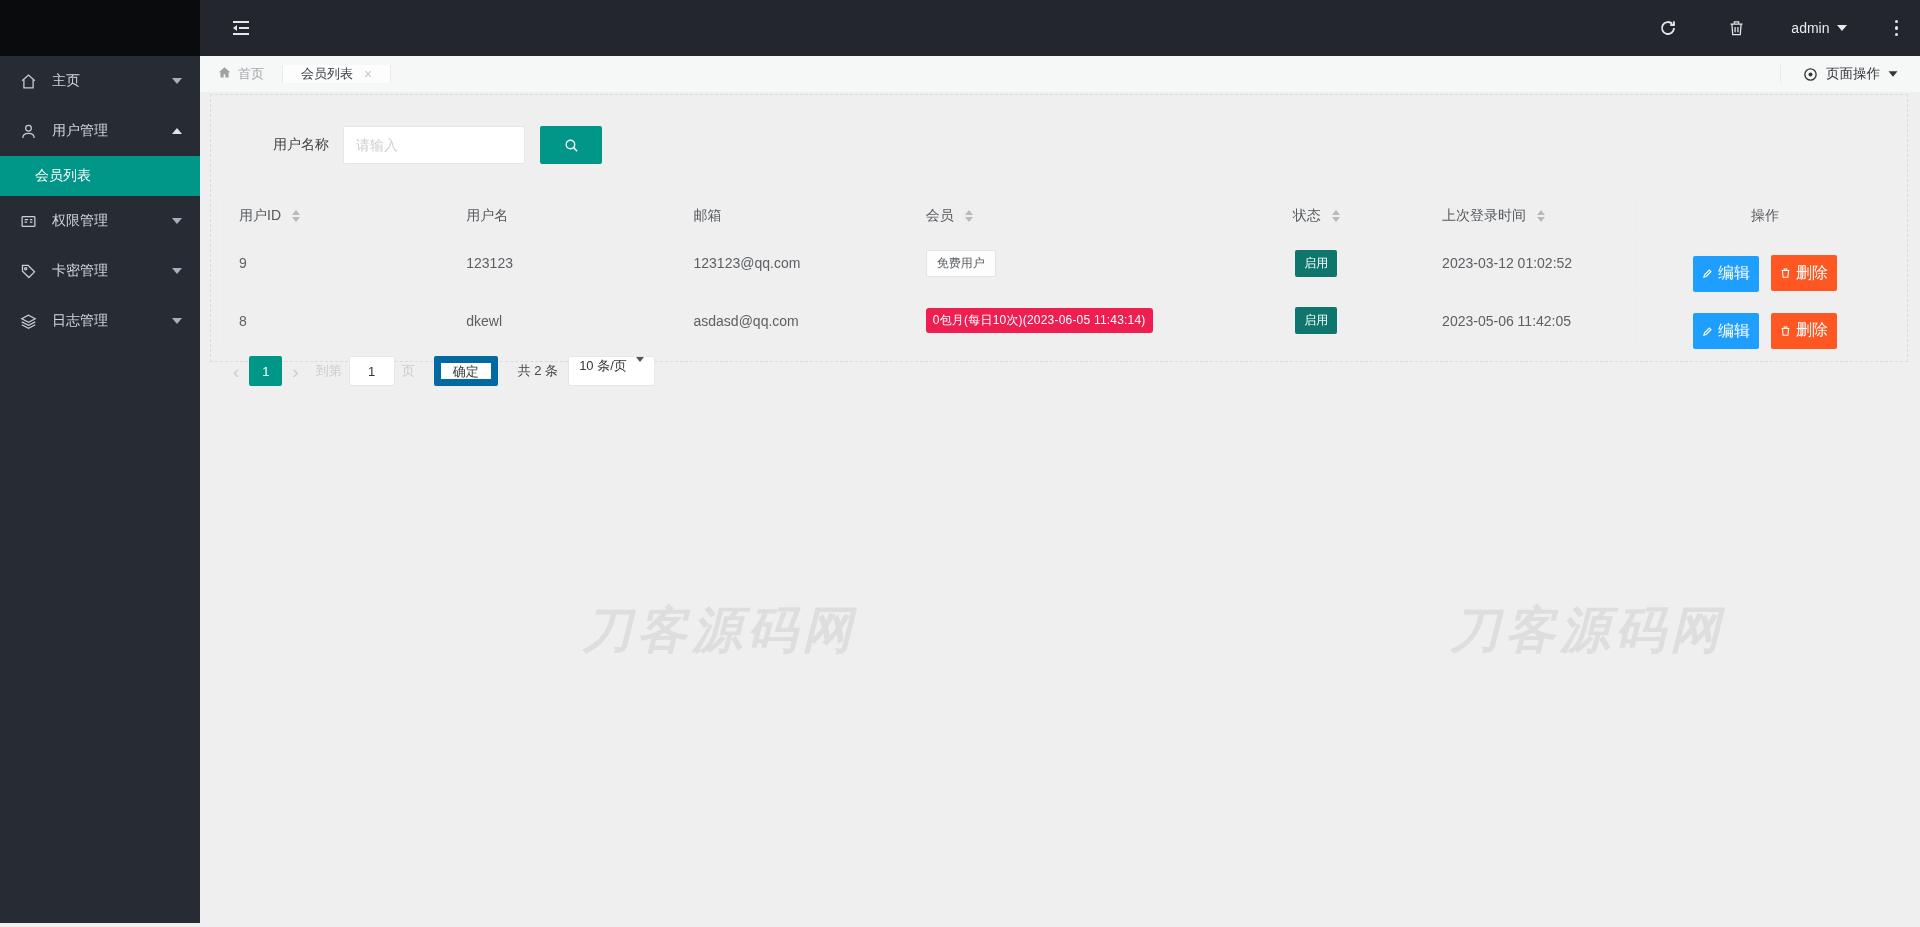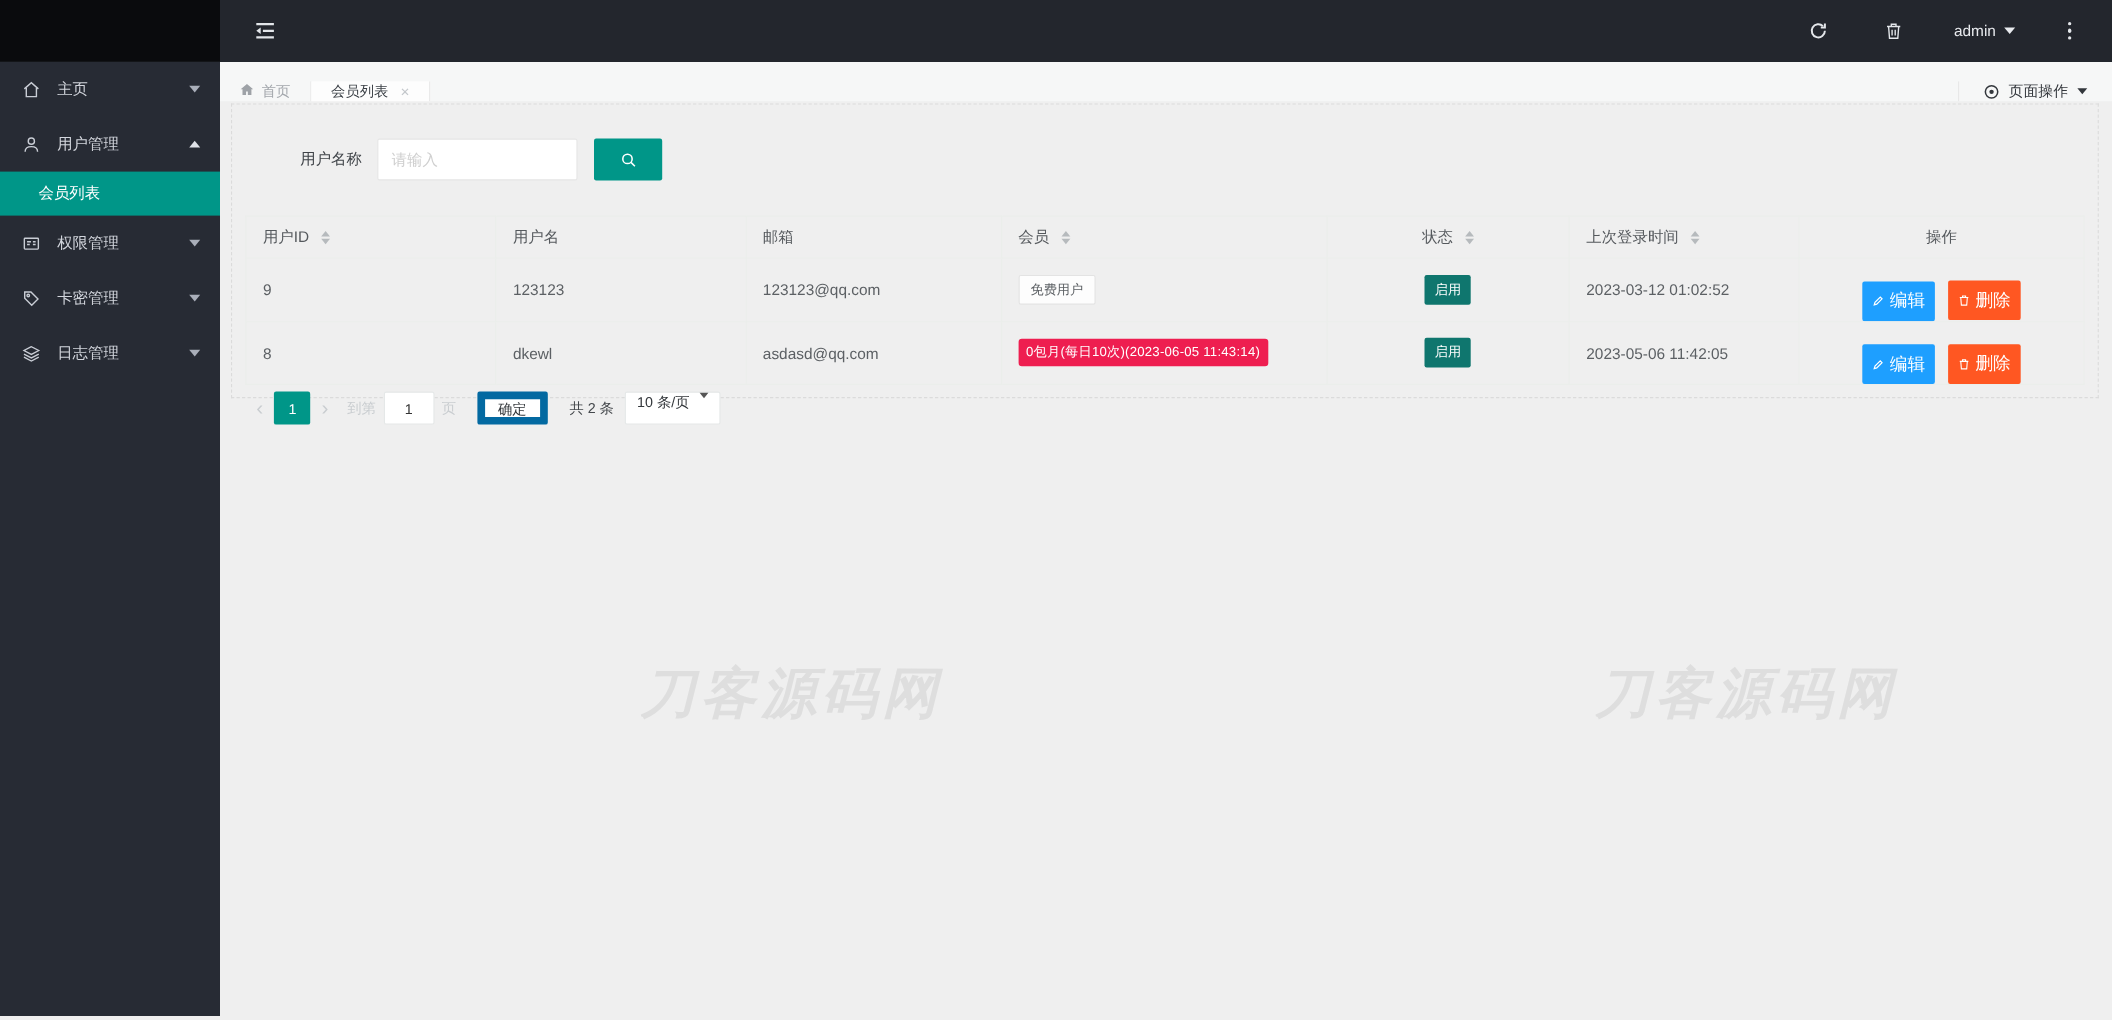--- a/index.html
+++ b/index.html
@@ -2,41 +2,41 @@
 <html><head>
 <meta charset="utf-8">
 <style>
   * { box-sizing: border-box; margin: 0; padding: 0; }
   html,body { width:1920px; height:927px; overflow:hidden; }
   body { font-family:"Liberation Sans","DejaVu Sans",sans-serif; background:#efefef; color:#555; }
 
   
   .navbar { position:fixed; top:0; left:0; width:1920px; height:56px; background:#23262d; display:flex; z-index:20; }
   .logo-block { width:200px; height:56px; background:#0a0b0d; flex:none; }
-  .navbar-main { flex:1; display:flex; align-items:center; padding:0 31px 0 28px; }
+  .navbar-main { flex:1; display:flex; align-items:center; padding:0 16px 0 28px; }
   .nav-icon { color:#e3e6ea; display:inline-flex; align-items:center; justify-content:center; width:26px; height:26px; cursor:pointer; }
   .nav-icon svg { display:block; }
   .navbar-right { margin-left:auto; display:flex; align-items:center; gap:42px; }
   .admin-box { display:flex; align-items:center; gap:7px; color:#e8eaee; font-size:14px; cursor:pointer; }
   .caret-down { width:0; height:0; border-left:5px solid transparent; border-right:5px solid transparent; border-top:6px solid currentColor; display:inline-block; }
   .more-dots { display:inline-flex; flex-direction:column; gap:3px; cursor:pointer; padding:4px 6px; }
   .more-dots i { width:3.5px; height:3.5px; border-radius:50%; background:#e3e6ea; }
 
   
   .sidebar { position:fixed; top:56px; left:0; bottom:4px; width:200px; background:#272b34; z-index:15; }
   .menu-item { height:50px; display:flex; align-items:center; padding:0 18px 0 20px; color:#d3d6dd; font-size:14px; cursor:pointer; }
   .menu-item .mi-icon { width:17px; height:17px; margin-right:15px; color:#c9cdd5; flex:none; }
   .menu-item .mi-icon svg { display:block; width:100%; height:100%; }
   .chev { margin-left:auto; width:0; height:0; border-left:5.5px solid transparent; border-right:5.5px solid transparent; border-top:6px solid #a9aeb9; }
   .chev.up { border-top:none; border-bottom:6px solid #dfe2e8; }
   .submenu-item { height:40px; display:flex; align-items:center; padding-left:35px; font-size:14px; color:#fff; background:#009688; cursor:pointer; }
 
   
   .main { margin-left:200px; padding-top:56px; }
-  .tabbar { height:36px; background:#f6f7f7; display:flex; align-items:flex-end; }
+  .tabbar { height:36px; background:#f6f7f7; display:flex; align-items:center; }
   .tab { display:flex; align-items:center; padding:0 18px; font-size:13px; color:#a3a7ac; cursor:pointer; border-right:1px solid #eaeaea; gap:7px; }
   .tab .tab-home { color:#9ea2a7; }
   .tab.active { background:#fdfdfd; color:#3b4046; }
   .tab-close { color:#c3c7cb; font-size:14px; margin-left:4px; cursor:pointer; line-height:1; }
   .page-actions { margin-left:auto; display:flex; align-items:center; gap:8px; padding:0 22px; border-left:1px solid #e8e8e8; font-size:13.5px; color:#33373c; cursor:pointer; }
   .page-actions .caret-down { color:#33373c; transform:scale(.9); }
 
   .content { position:relative; height:835px; padding:2px 12px 0 10px; }
   .panel { border:1px dashed #dbdbdb; height:268px; padding:12px; position:relative; z-index:2; }
 

